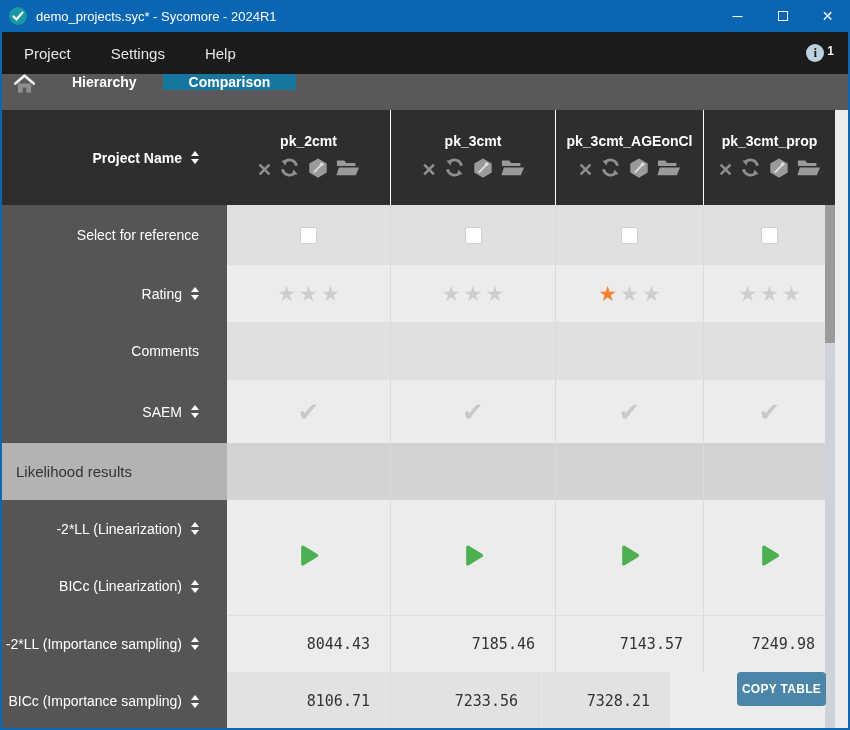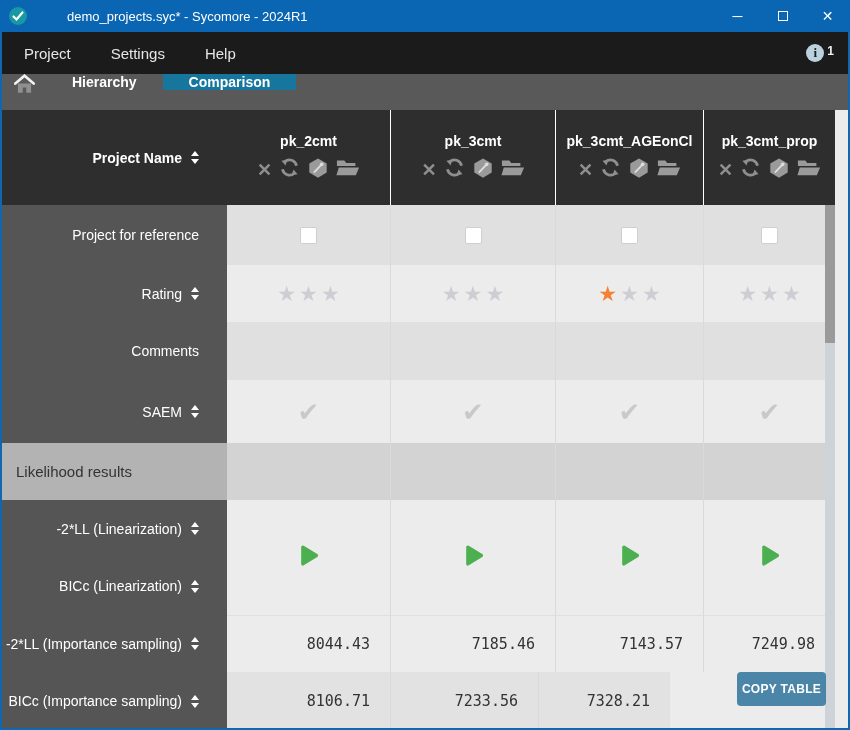--- a/index.html
+++ b/index.html
@@ -4,21 +4,21 @@
 <style>
   * { margin:0; padding:0; box-sizing:border-box; }
   html,body { width:850px; height:730px; overflow:hidden; background:#fff;
               font-family:"Liberation Sans", sans-serif; }
   .window { width:850px; height:730px; display:flex; flex-direction:column;
             border-left:2px solid #0f67b0; border-right:2px solid #0f67b0;
             border-bottom:2px solid #0f67b0; }
 
   
   .titlebar { height:32px; background:#0a65b2; display:flex; align-items:center;
-              flex:0 0 32px; margin:0 -2px;gap:31px; }
+              flex:0 0 32px; margin:0 -2px; }
   .app-icon { margin:0 8px 0 8px; display:flex; }
   .title-text { color:#fff; font-size:13px; }
   .win-controls { margin-left:auto; display:flex; height:100%; }
   .win-btn { width:45px; height:100%; display:flex; align-items:center; justify-content:center;
              color:#fff; font-size:14px; cursor:default; }
   .max-box { width:10px; height:10px; border:1.5px solid #fff; }
 
   
   .menubar { height:42px; background:#1b1b1b; display:flex; align-items:center; flex:0 0 42px; }
   .menu-item { color:#e6e6e6; font-size:15px; padding:8px 20px; height:100%;
@@ -253,21 +253,21 @@
             <span><svg width="24" height="19" viewBox="0 0 26 20">
                   <path d="M1 2.5 h8 l2 2.5 h10 v3.5 H1 z" fill="#9a9a9a"></path>
                   <path d="M3 10 h22 l-3.5 8.5 H0.5 z" fill="#9a9a9a"></path>
                 </svg></span>
           </span>
         </div>
       </div>
 
       <div class="trow r-select">
         <div class="lcell">
-          <span>Project for reference</span>
+          <span>Select for reference</span>
         </div>
         <div class="bcell c1">
             <span class="checkbox"></span>
           </div>
         <div class="bcell c2">
             <span class="checkbox"></span>
           </div>
         <div class="bcell c3">
             <span class="checkbox"></span>
           </div>

